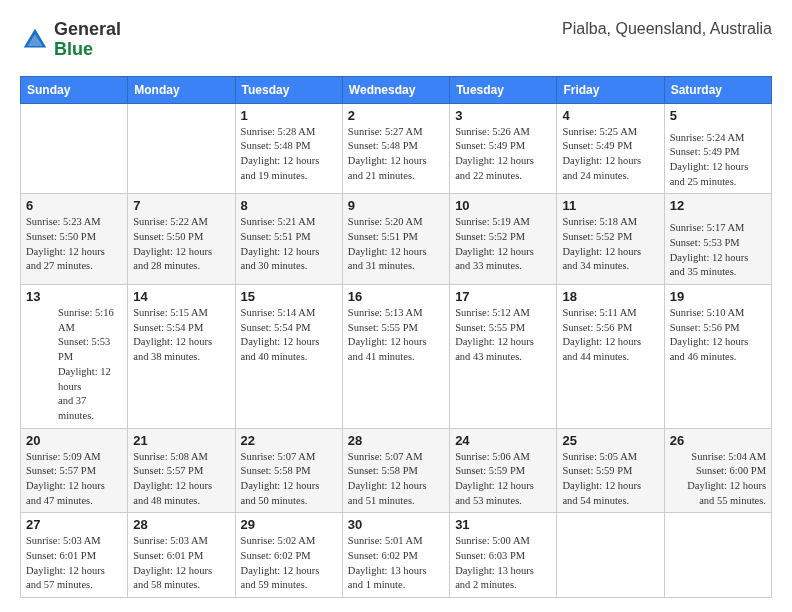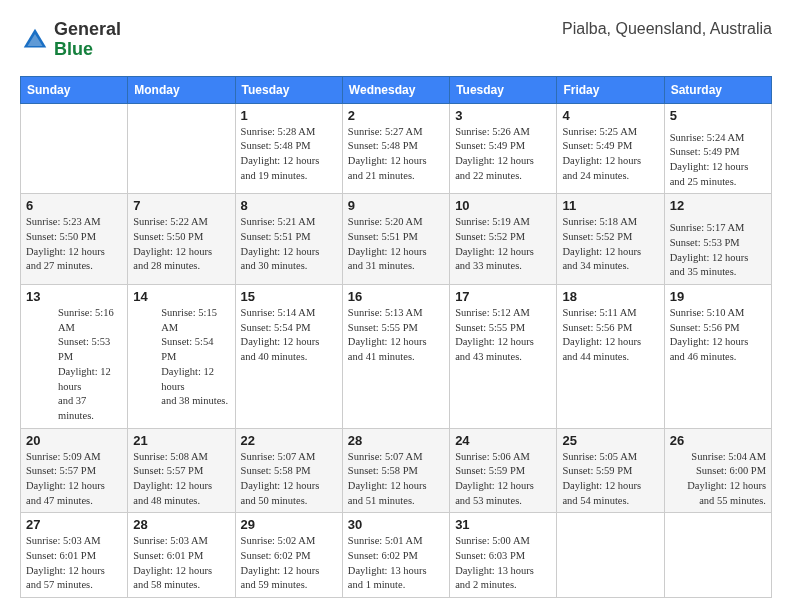--- a/index.html
+++ b/index.html
@@ -218,21 +218,21 @@
       <tr>
         <td>
           <span class="day-num">13</span>
           <div class="day-info" style="white-space: pre-line; margin-left: 32px;">Sunrise: 5:16 AM
 Sunset: 5:53 PM
 Daylight: 12 hours
 and 37 minutes.</div>
         </td>
         <td>
           <span class="day-num">14</span>
-          <div class="day-info" style="white-space: pre-line; margin-left: 28px;">Sunrise: 5:15 AM
+          <div class="day-info" style="white-space: pre-line;">Sunrise: 5:15 AM
 Sunset: 5:54 PM
 Daylight: 12 hours
 and 38 minutes.</div>
         </td>
         <td>
           <span class="day-num">15</span>
           <div class="day-info" style="white-space: pre-line;">Sunrise: 5:14 AM
 Sunset: 5:54 PM
 Daylight: 12 hours
 and 40 minutes.</div>

